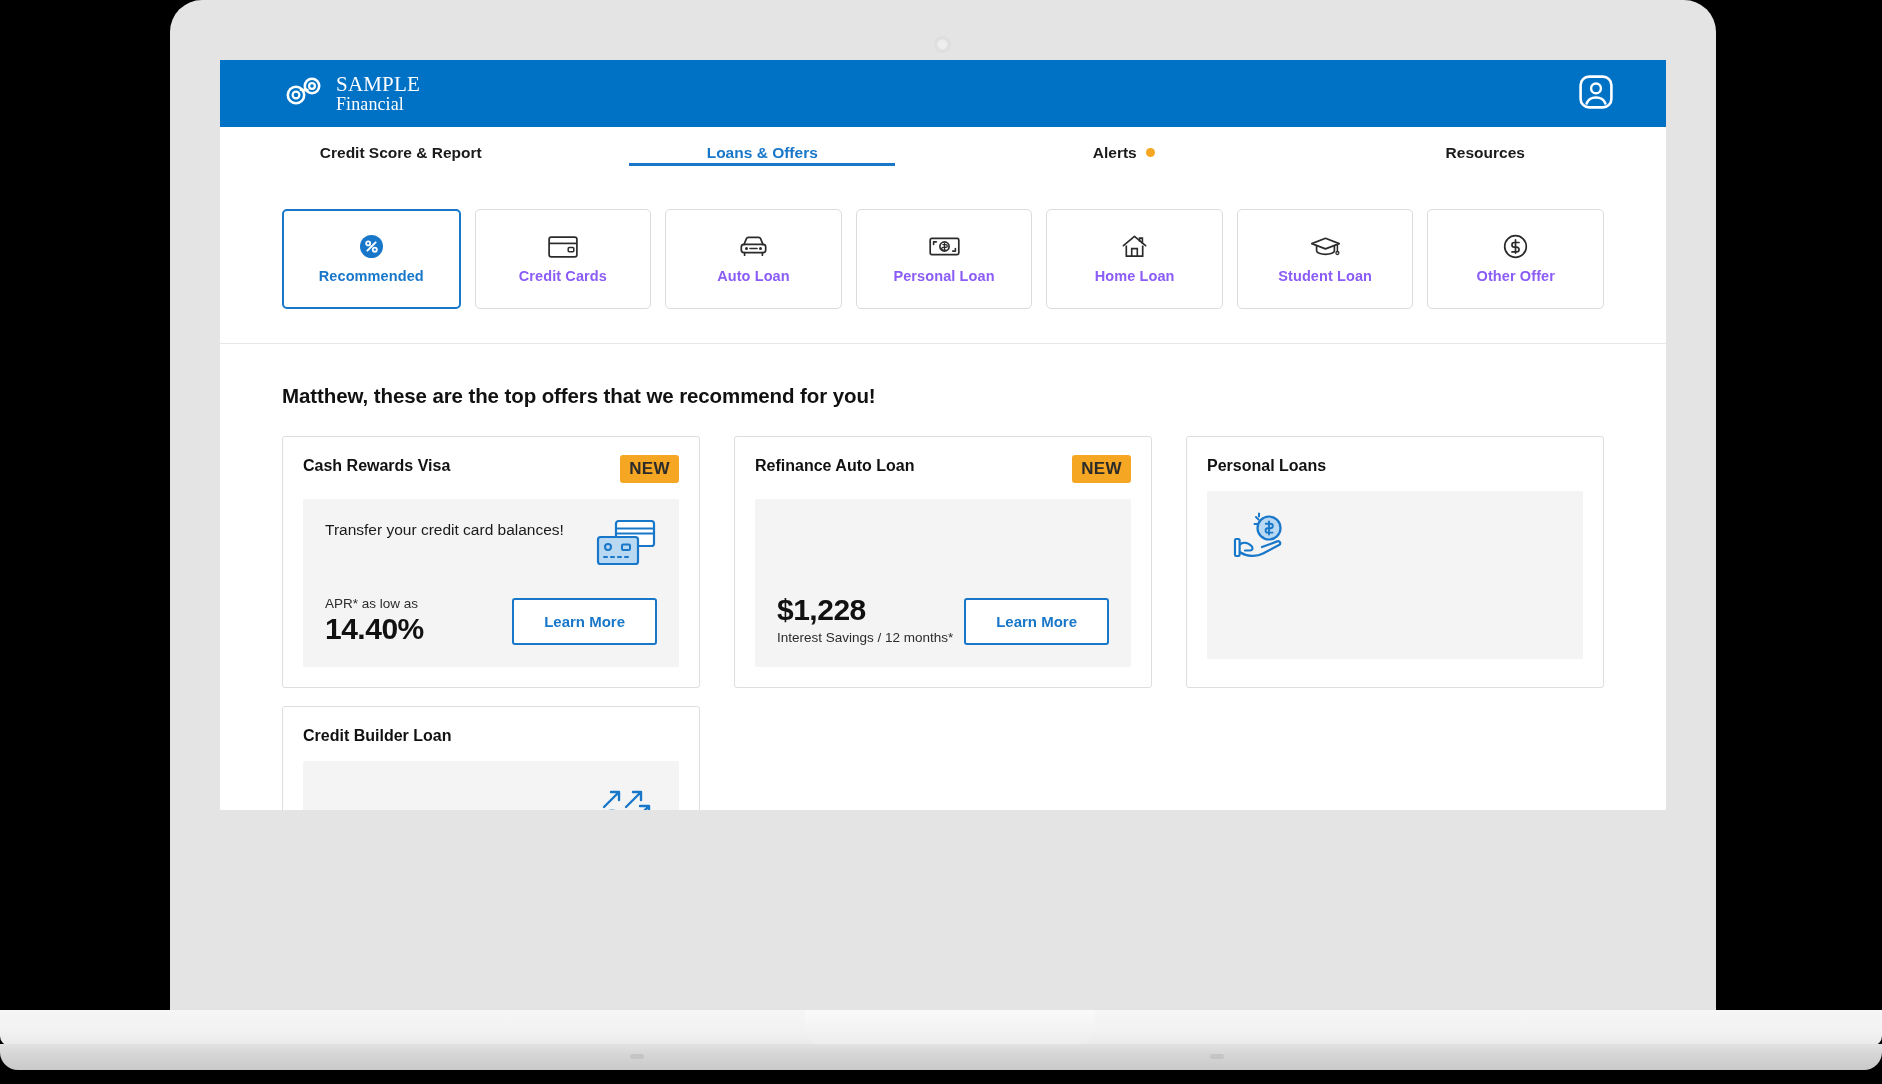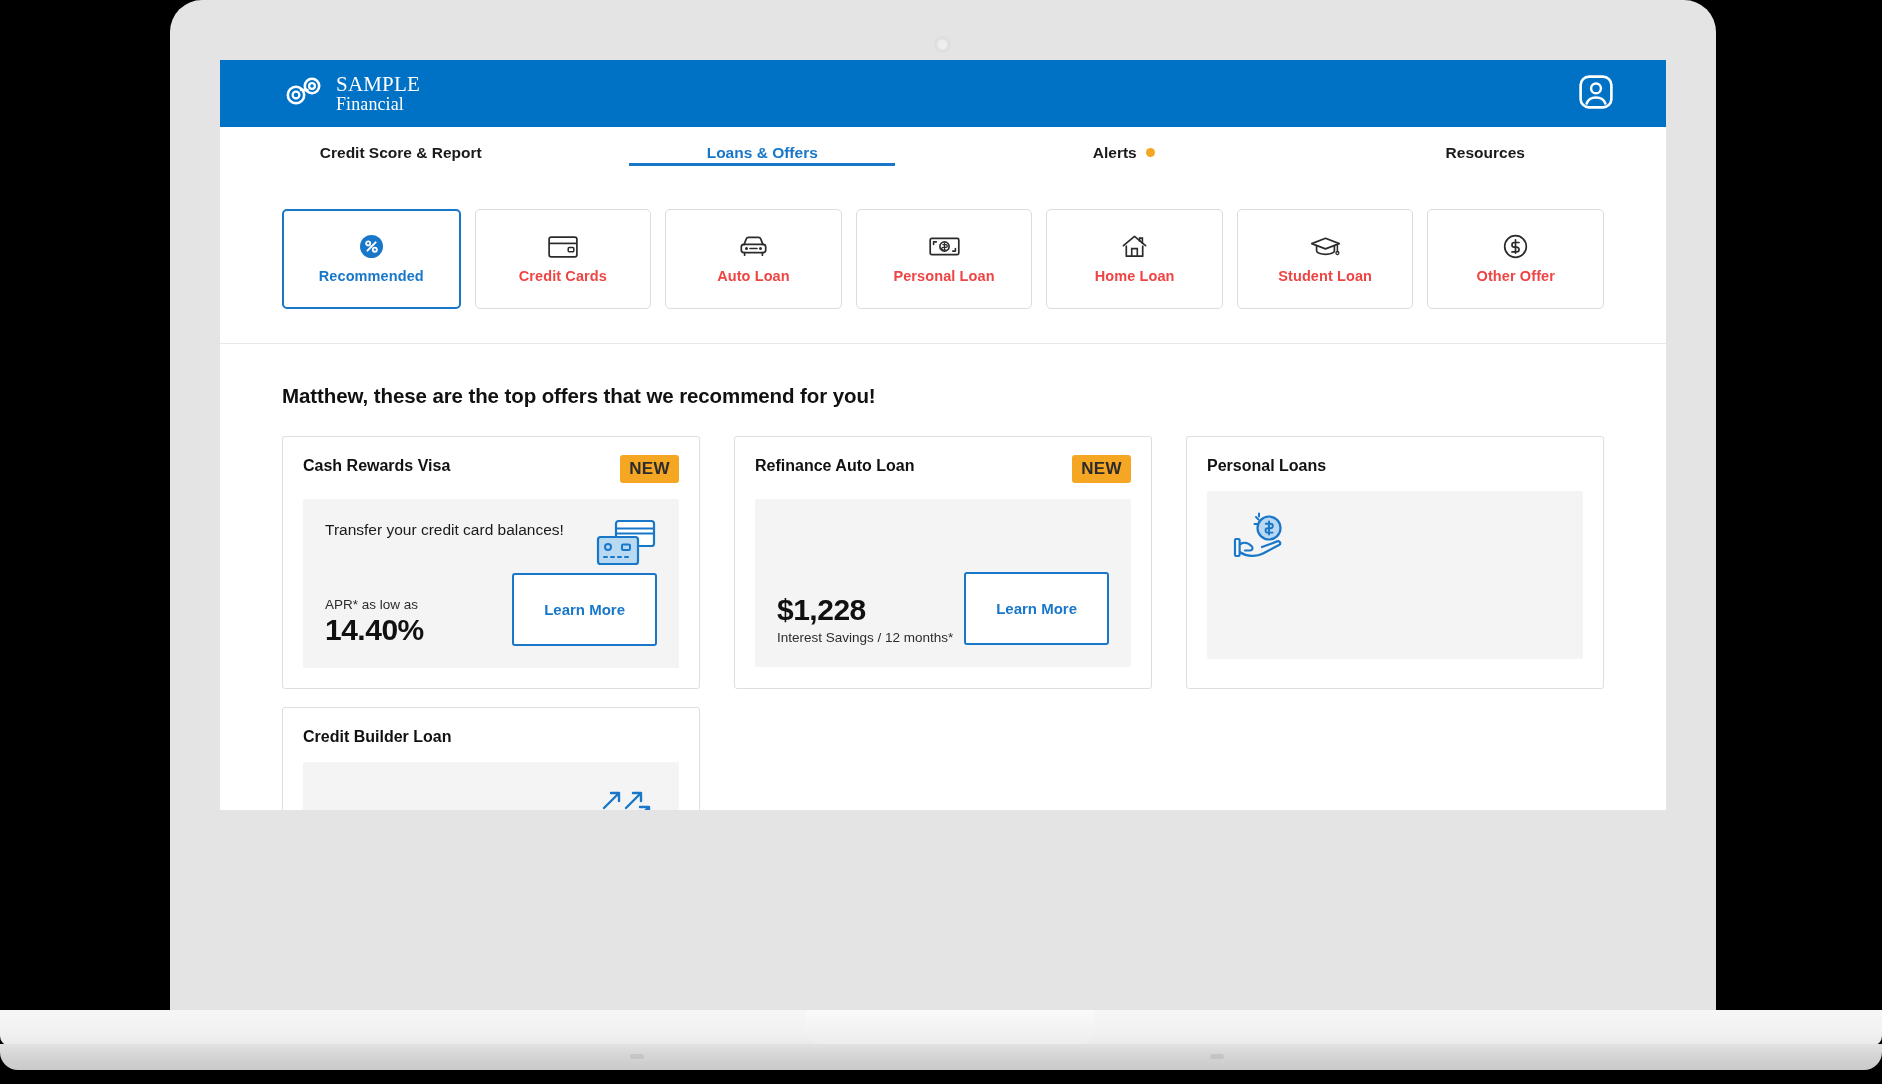--- a/index.html
+++ b/index.html
@@ -93,21 +93,21 @@
   #category-row {
     background: #fff; padding: 26px 62px 34px 62px;
     display: flex; gap: 14px; border-bottom: 1px solid #e8e8e8;
   }
   .pill {
     flex: 1 1 0; height: 100px; border: 1px solid #dcdcdc; border-radius: 5px;
     background: #fff; display: flex; flex-direction: column;
     align-items: center; justify-content: center; gap: 9px; cursor: pointer;
   }
   .pill.active { border: 2px solid #1877c9; }
-  .pill-label { font-size: 14.5px; font-weight: 700; color: #ef4444;
+  .pill-label { font-size: 14.5px; font-weight: 700; color: #8b5cf6;
                 letter-spacing: .1px; }
   .pill.active .pill-label { color: #1877c9; }
   .pill-icon { height: 24px; display: flex; align-items: center;
                justify-content: center; }
 
   
   #offers-area { background: #fff; padding: 40px 62px 0 62px; }
   #offers-heading {
     font-size: 20.5px; font-weight: 700; color: #111; letter-spacing: -.1px;
     margin-bottom: 28px;
@@ -144,21 +144,21 @@
   .offer-figure-block { display: flex; flex-direction: column; }
   .offer-caption-top { font-size: 13.5px; color: #2c2c2c; margin-bottom: 2px; }
   .offer-amount {
     font-size: 30px; font-weight: 700; color: #111; letter-spacing: -.5px;
     line-height: 1.08;
   }
   .offer-caption-bottom { font-size: 13.5px; color: #2c2c2c; margin-top: 4px; }
   .learn-more {
     border: 2px solid #1877c9; background: #fff; color: #1877c9;
     font-size: 15px; font-weight: 700; border-radius: 3px;
-    padding: 26px 30px; cursor: pointer; white-space: nowrap;
+    padding: 13px 30px; cursor: pointer; white-space: nowrap;
     font-family: "Liberation Sans", sans-serif;
   }
   .tagline-row { display: flex; align-items: flex-start;
                  justify-content: space-between; }
 </style>
 </head>
 <body>
 
 <div id="laptop-mock">
   <div id="laptop-lid"></div>

